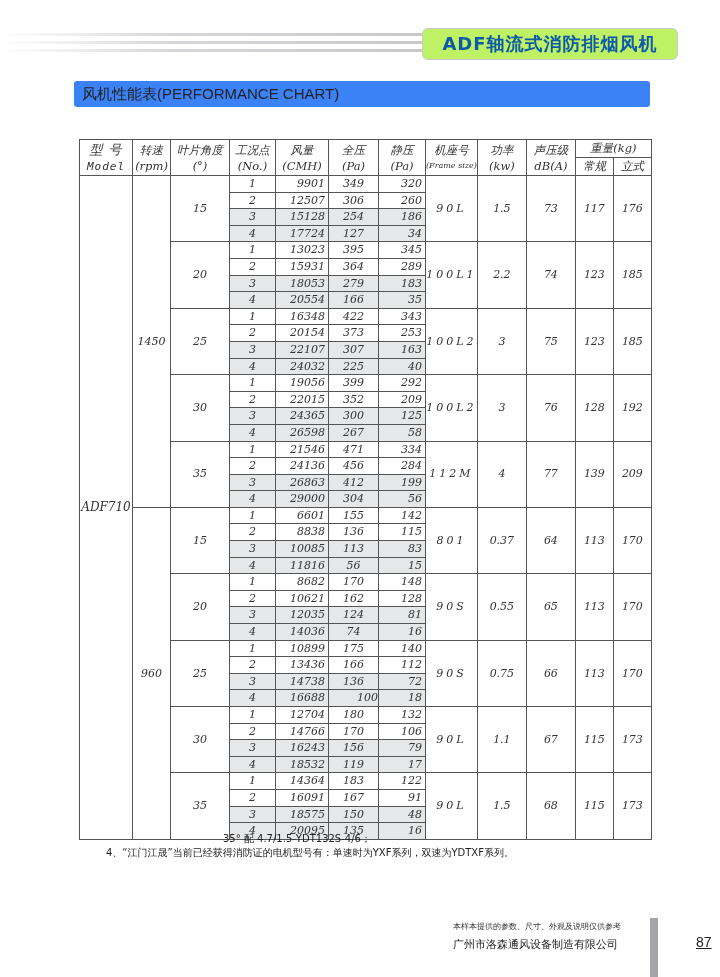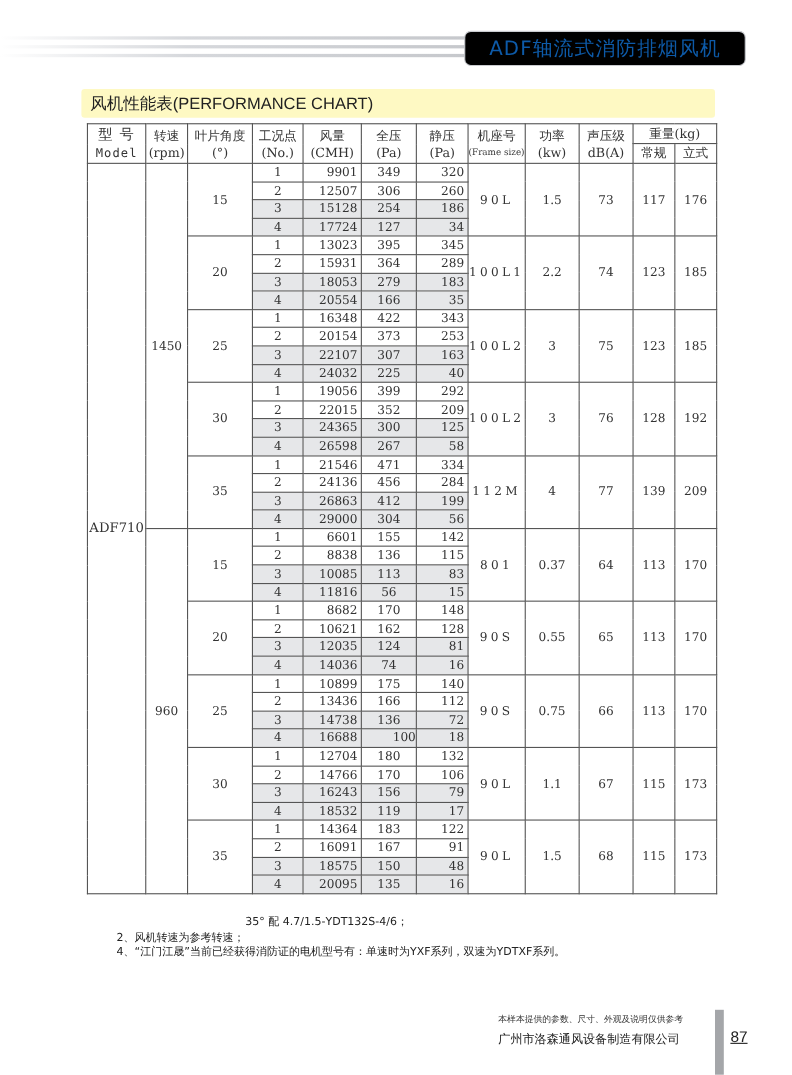--- a/index.html
+++ b/index.html
@@ -7,35 +7,35 @@
     width: 720px; height: 977px; background: #ffffff; position: relative; overflow: hidden;
     font-family: "DejaVu Serif", serif; color: #222;
   }
   .deco-lines { position: absolute; left: 0; top: 33px; width: 425px; height: 20px; }
   .deco-lines div {
     position: absolute; left: 0; width: 425px; height: 3px;
     background: linear-gradient(to right, rgba(200,202,206,0) 0%, #d6d8dc 40%, #c6c8cc 100%);
   }
   .title-box {
     position: absolute; left: 422px; top: 28px; width: 254px; height: 30px;
-    border: 1.5px solid #c9cbcf; border-radius: 6px; background: #000000;
+    border: 1.5px solid #c9cbcf; border-radius: 6px; background: #bef264;
     display: flex; align-items: center; justify-content: center;
-    font-family: "DejaVu Sans", sans-serif; font-weight: normal; font-size: 18px; color: #0d5aa8;
+    font-family: "DejaVu Sans", sans-serif; font-weight: bold; font-size: 18px; color: #0d5aa8;
     letter-spacing: 1px;
   }
   .section-bar {
     position: absolute; left: 74px; top: 81px; width: 576px; height: 26px;
-    background: #fef9c3; border-radius: 3px;
+    background: #3b82f6; border-radius: 3px;
     font-family: "Liberation Sans", sans-serif; font-size: 15px; color: #222;
     display: flex; align-items: center; padding-left: 8px; box-sizing: border-box;
   }
   table.perf {
-    position: absolute; left: 79px; top: 112px;
+    position: absolute; left: 79px; top: 139px;
     border-collapse: collapse; table-layout: fixed;
-    font-family: "DejaVu Serif", serif; font-size: 11px; color: #333;
+    font-family: "DejaVu Serif", serif; font-size: 11px; color: #333; font-style: italic;
   }
   table.perf td, table.perf th {
     border: 1px solid #555; padding: 0; text-align: center; vertical-align: middle;
     font-weight: normal; overflow: hidden; white-space: nowrap;
   }
   table.perf { border: 1.5px solid #444; }
   table.perf th { height: 17px; font-size: 11.5px; line-height: 17px; }
   table.perf td.num { text-align: right; padding-right: 3px; }
   table.perf tr.d td { height: 15.6px; line-height: 15.6px; }
   table.perf tr.shade td.pt, table.perf tr.shade td.num { background: #e6e7e9; }
@@ -48,21 +48,21 @@
   .footer-ref {
     position: absolute; left: 453px; top: 921px; font-family: "DejaVu Sans", sans-serif;
     font-size: 8px; color: #333;
   }
   .footer-company {
     position: absolute; left: 453px; top: 937px; font-family: "DejaVu Sans", sans-serif;
     font-size: 11px; color: #222;
   }
   .page-bar { position: absolute; left: 650px; top: 918px; width: 8px; height: 59px; background: #a4a6a9; }
   .page-num {
-    position: absolute; left: 664px; top: 934px; font-family: "Liberation Sans", sans-serif;
+    position: absolute; left: 696px; top: 934px; font-family: "Liberation Sans", sans-serif;
     font-size: 14px; color: #222; text-decoration: underline;
   }
 </style>
 </head>
 <body>
 
 <div class="deco-lines">
   <div style="top:0px"></div>
     <div style="top:8px"></div>
     <div style="top:16px"></div>
@@ -438,20 +438,19 @@
         <td class="num" style="text-align:center;padding-right:0">135</td>
         <td class="num">16</td>
       </tr>
     </tbody>
 </table>
 
 <div class="notes">
   <div class="row">
       <span style="position:absolute;left:145px">35°  配 4.7/1.5-YDT132S-4/6；</span>
     </div>
-  <div class="row" style="padding-left:28px">2、风机转速为参考转速；</div>
   <div class="row" style="padding-left:28px">4、“江门江晟”当前已经获得消防证的电机型号有：单速时为YXF系列，双速为YDTXF系列。</div>
 </div>
 
 <div class="footer-ref">本样本提供的参数、尺寸、外观及说明仅供参考</div>
 <div class="footer-company">广州市洛森通风设备制造有限公司</div>
 <div class="page-bar"></div>
 <div class="page-num">87</div>
 
 </body></html>

